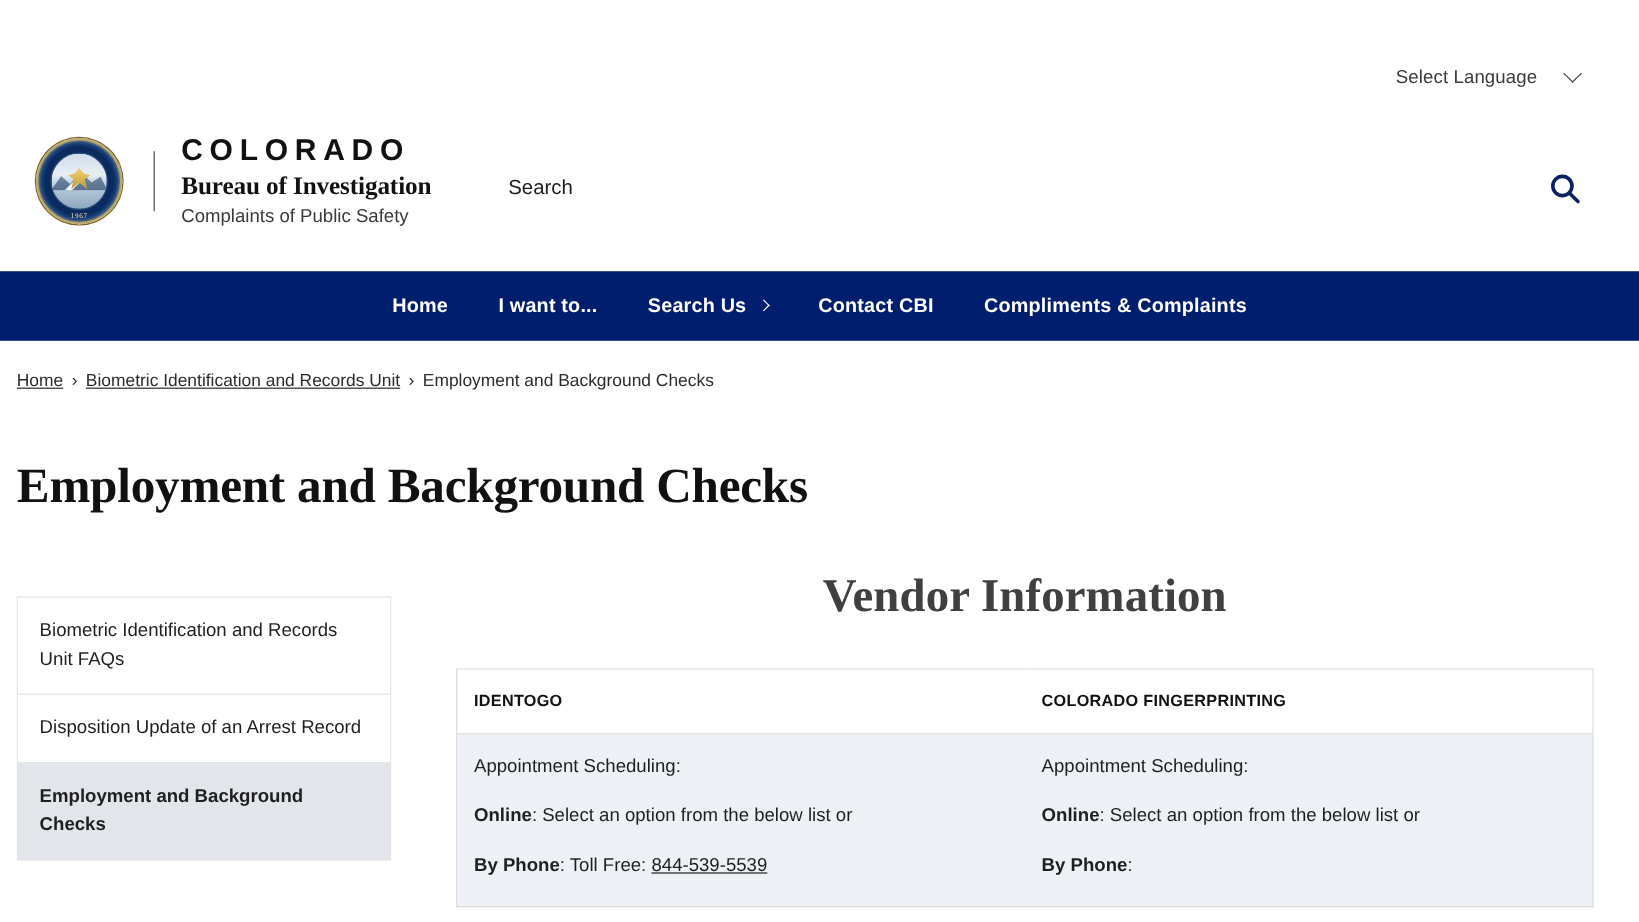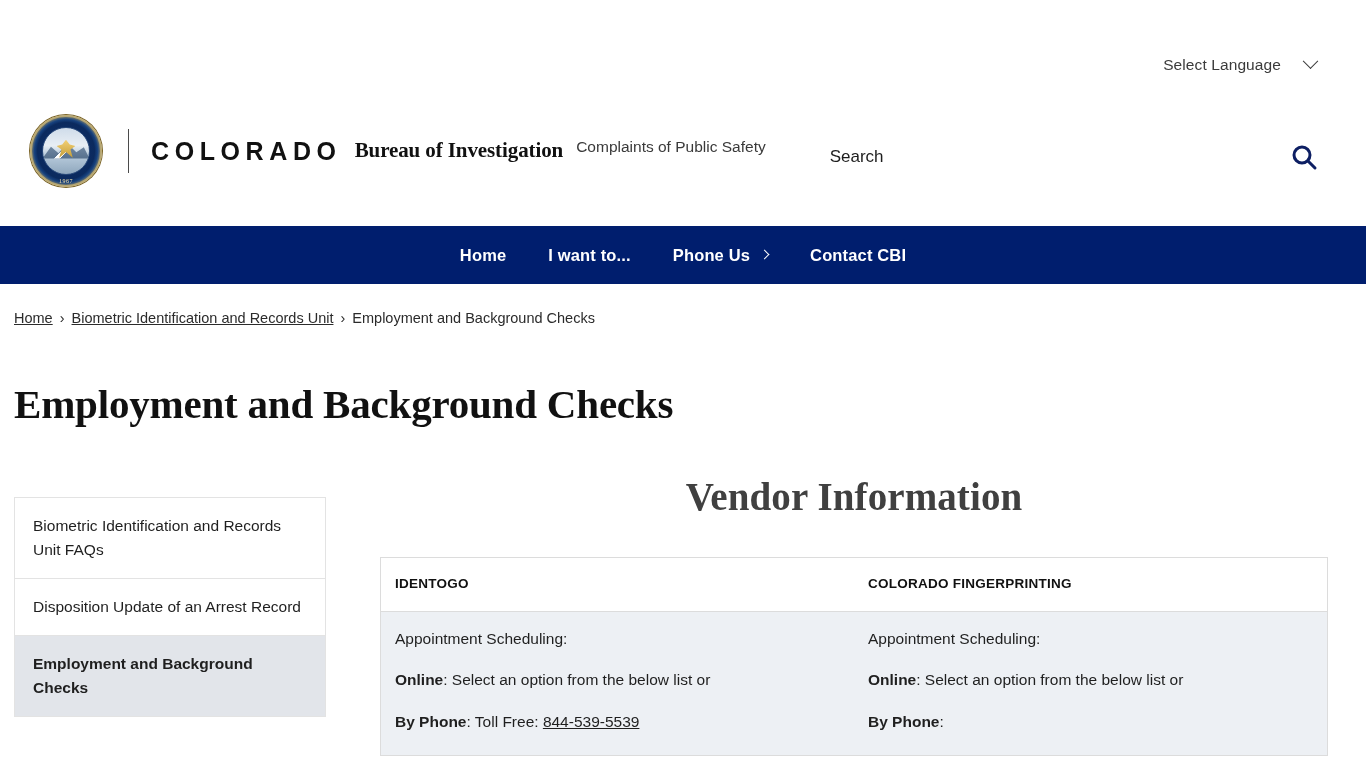--- a/index.html
+++ b/index.html
@@ -101,21 +101,21 @@
     inset: 0;
     border-radius: 50%;
     border: 2px solid rgba(230,200,120,.55);
   }
   .brand-divider {
     width: 1px;
     align-self: stretch;
     background: #4b4b4b;
     margin: 14px 22px 14px 26px;
   }
-  .brand-text { display: flex; flex-direction: row; justify-content: center; gap: 13px; }
+  .brand-text { display: flex; flex-direction: column; justify-content: center; gap: 5px; }
   .brand-state {
     font-family: "Liberation Sans", sans-serif;
     font-weight: 700;
     font-size: 25px;
     letter-spacing: 5.6px;
     color: #111111;
     line-height: 1.05;
   }
   .brand-dept {
     font-family: "Liberation Serif", serif;
@@ -334,25 +334,28 @@
 </div>
 
 <nav class="nav">
   <div class="nav-item">
     <span>Home</span>
   </div>
   <div class="nav-item">
     <span>I want to...</span>
   </div>
   <div class="nav-item">
-    <span>Phone Us</span>
+    <span>Search Us</span>
     <span class="caret"></span>
   </div>
   <div class="nav-item">
     <span>Contact CBI</span>
+  </div>
+  <div class="nav-item">
+    <span>Compliments &amp; Complaints</span>
   </div>
 </nav>
 
 <div class="breadcrumb">
   <a>Home</a>
   <span class="sep">›</span>
   <a>Biometric Identification and Records Unit</a>
   <span class="sep">›</span>
   <span class="current">Employment and Background Checks</span>
 </div>

